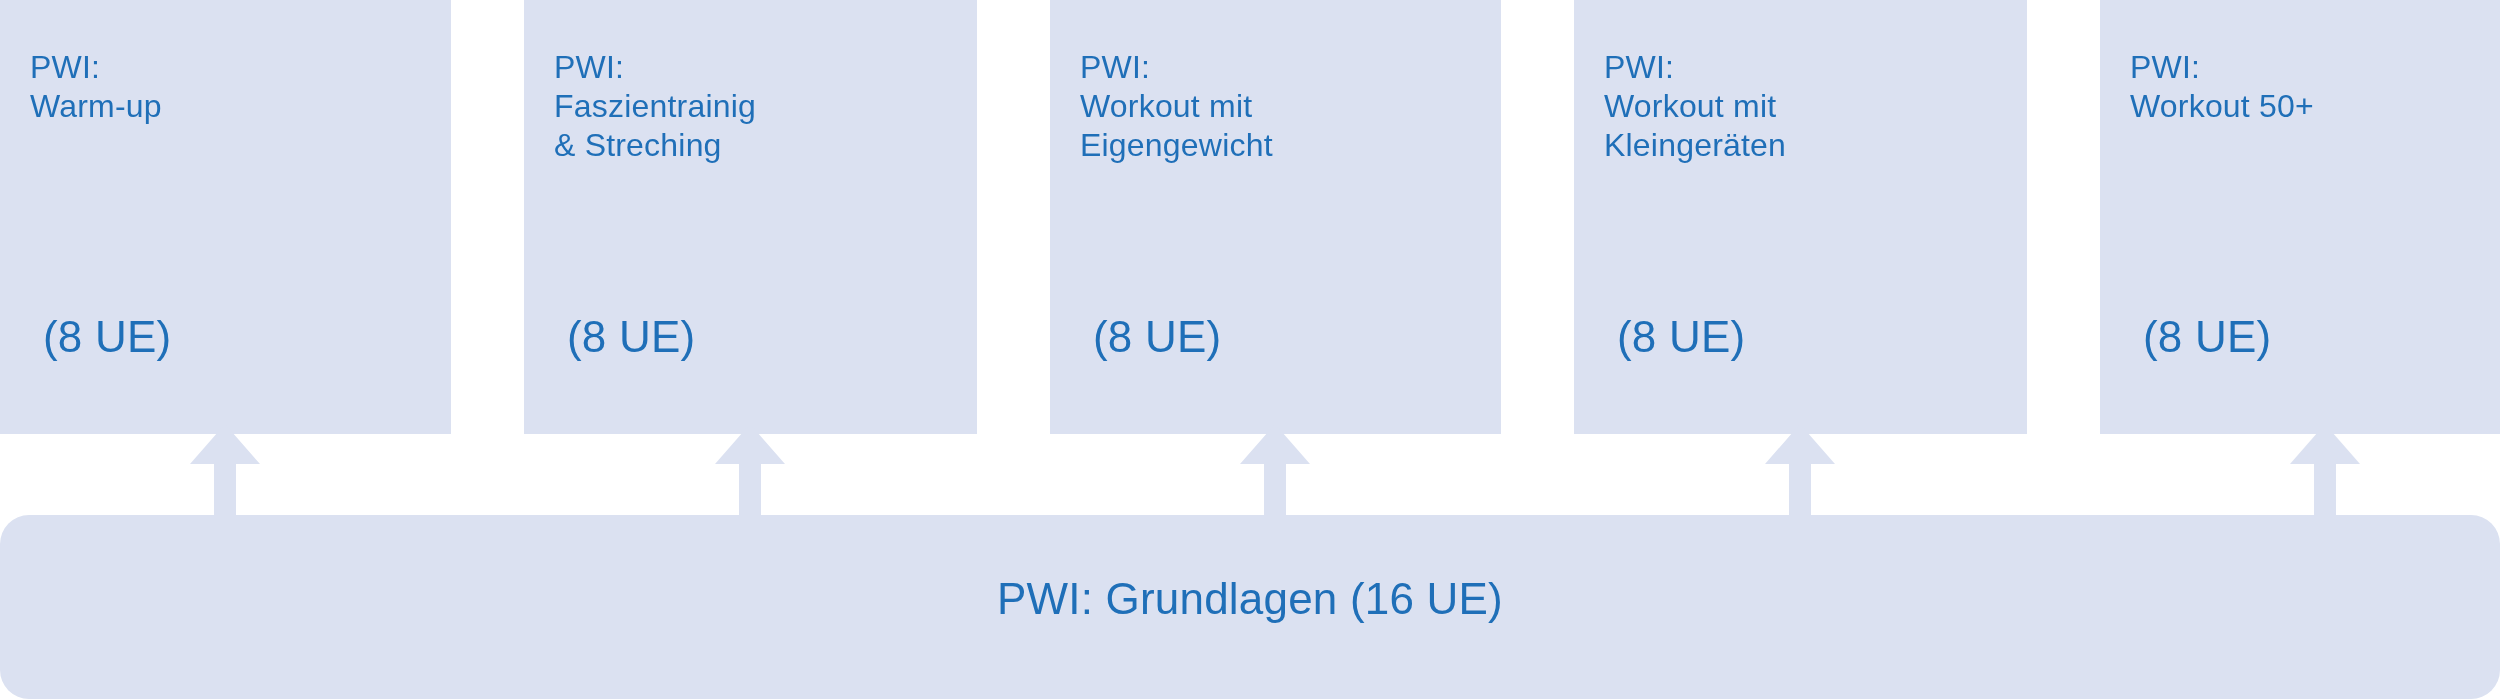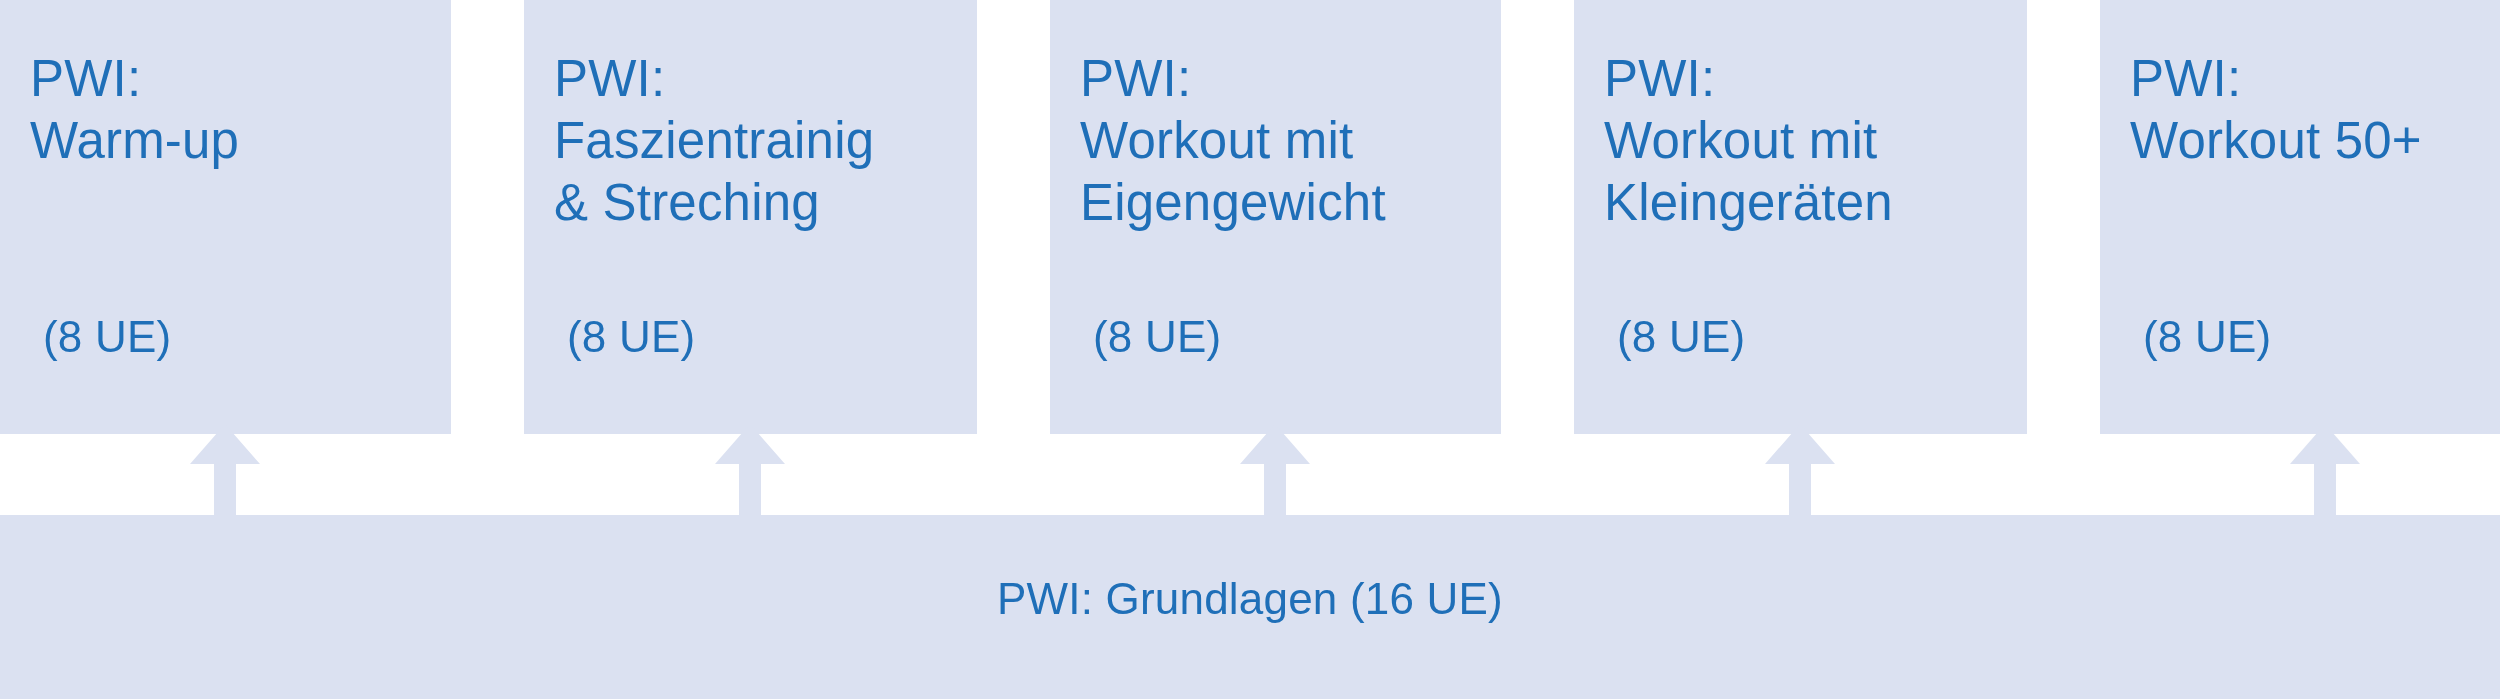--- a/index.html
+++ b/index.html
@@ -33,21 +33,21 @@
     position: absolute;
     top: -10px;
     height: 444px;
     background: #dbe1f1;
     box-sizing: border-box;
     padding: 58px 0 0 30px;
   }
 
   .module-title {
     color: #1f6fb8;
-    font-size: 51px;
+    font-size: 32px;
     line-height: 1.22;
     font-weight: 400;
     letter-spacing: 0.2px;
     white-space: pre-line;
   }
 
   .module-ue {
     position: absolute;
     left: 43px;
     top: 320px;
@@ -78,20 +78,21 @@
   .base-bar {
     position: absolute;
     left: 0;
     bottom: 0;
     width: 2500px;
     height: 184px;
     background: #dbe1f1;
     display: flex;
     align-items: flex-start;
     justify-content: center;
+    border-radius: 29px;
   }
 
   .base-label {
     color: #1f6fb8;
     font-size: 44px;
     line-height: 1.2;
     font-weight: 400;
     letter-spacing: 0.2px;
     margin-top: 58px;
   }

